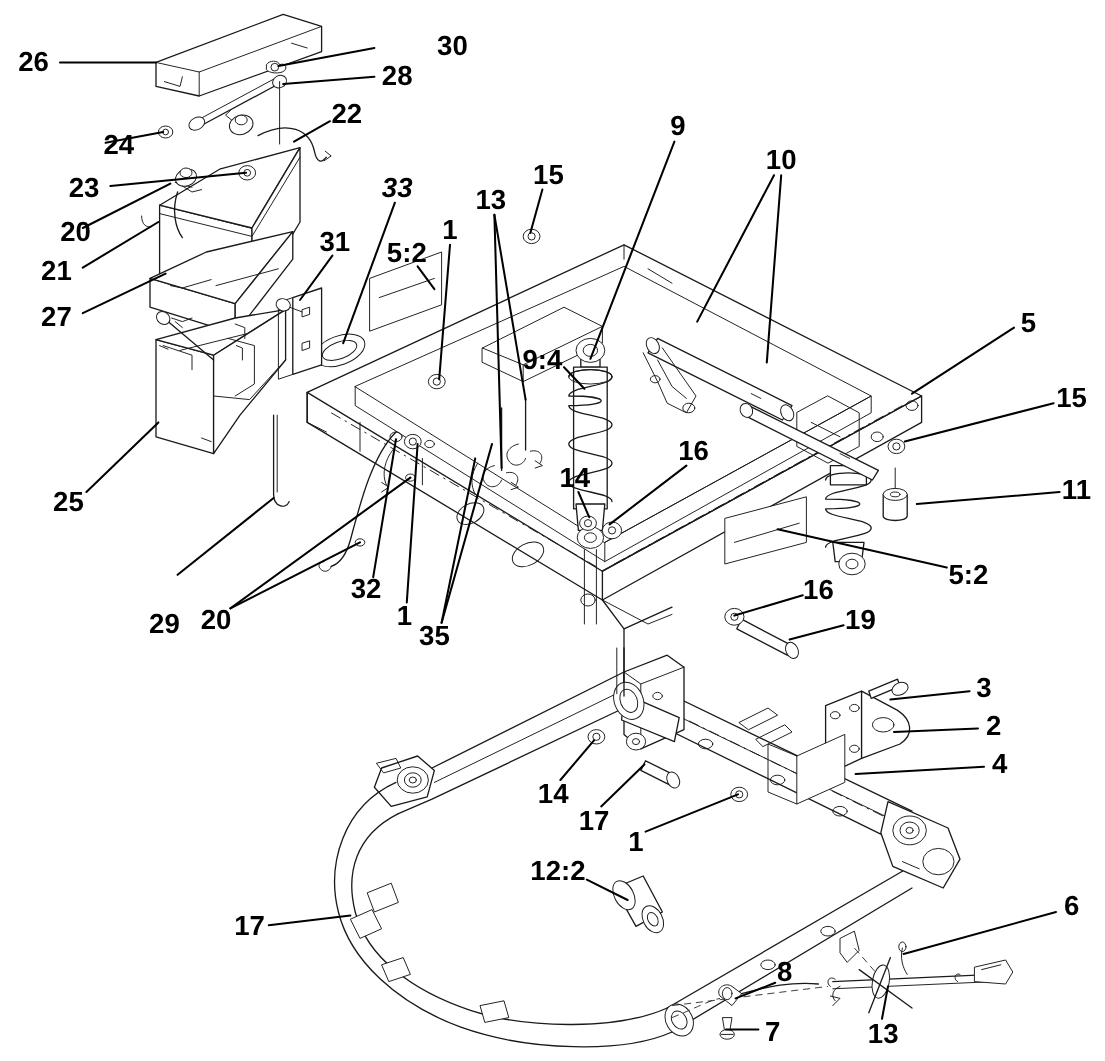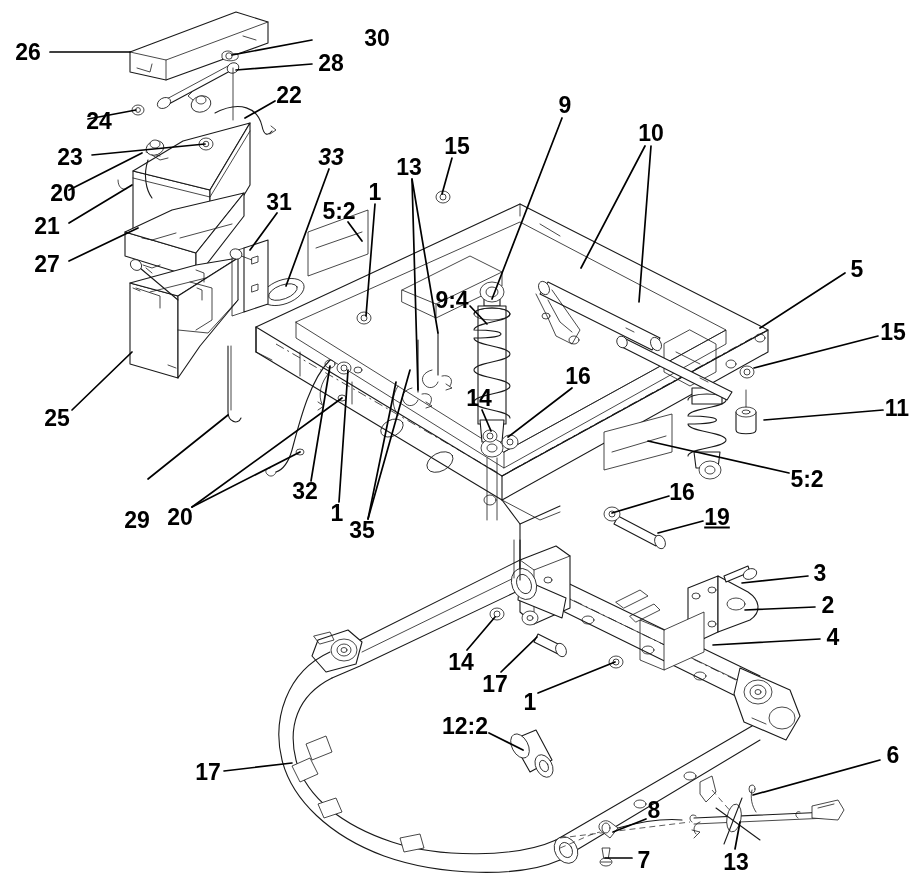--- a/index.html
+++ b/index.html
@@ -539,21 +539,21 @@
       <div class="callout" style="left: 565px; top: 105px;">9</div>
       <div class="callout" style="left: 651px; top: 133px;">10</div>
       <div class="callout" style="left: 452px; top: 300px; text-align: center;">9:4</div>
       <div class="callout" style="left: 857px; top: 269px;">5</div>
       <div class="callout" style="left: 893px; top: 332px;">15</div>
       <div class="callout" style="left: 897px; top: 408px;">11</div>
       <div class="callout" style="left: 807px; top: 479px;">5:2</div>
       <div class="callout" style="left: 479px; top: 398px;">14</div>
       <div class="callout" style="left: 578px; top: 376px;">16</div>
       <div class="callout" style="left: 682px; top: 492px;">16</div>
-      <div class="callout" style="left: 717px; top: 517px; text-decoration: underline;">19</div>
+      <div class="callout" style="left: 717px; top: 517px;">19</div>
       <div class="callout" style="left: 820px; top: 573px;">3</div>
       <div class="callout" style="left: 828px; top: 605px;">2</div>
       <div class="callout" style="left: 833px; top: 637px;">4</div>
       <div class="callout" style="left: 461px; top: 662px;">14</div>
       <div class="callout" style="left: 495px; top: 684px;">17</div>
       <div class="callout" style="left: 530px; top: 702px;">1</div>
       <div class="callout" style="left: 465px; top: 726px;">12:2</div>
       <div class="callout" style="left: 208px; top: 772px;">17</div>
       <div class="callout" style="left: 893px; top: 755px;">6</div>
       <div class="callout" style="left: 654px; top: 810px;">8</div>

